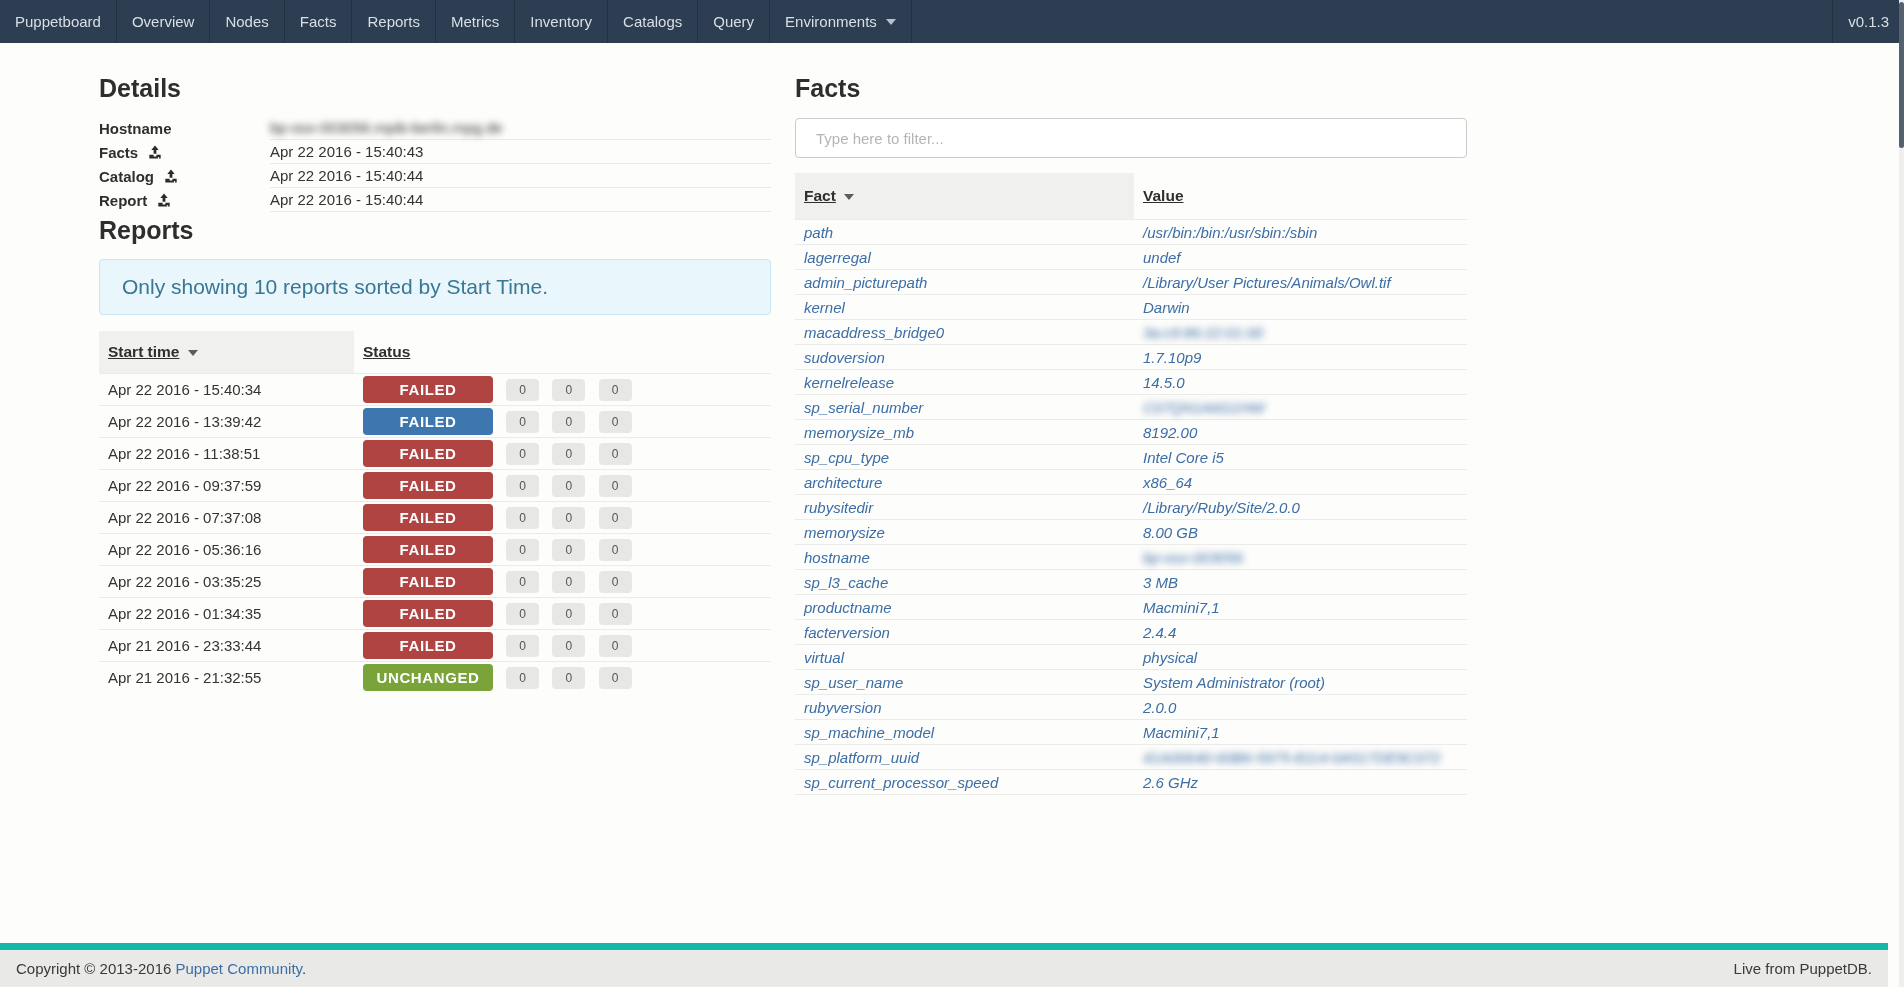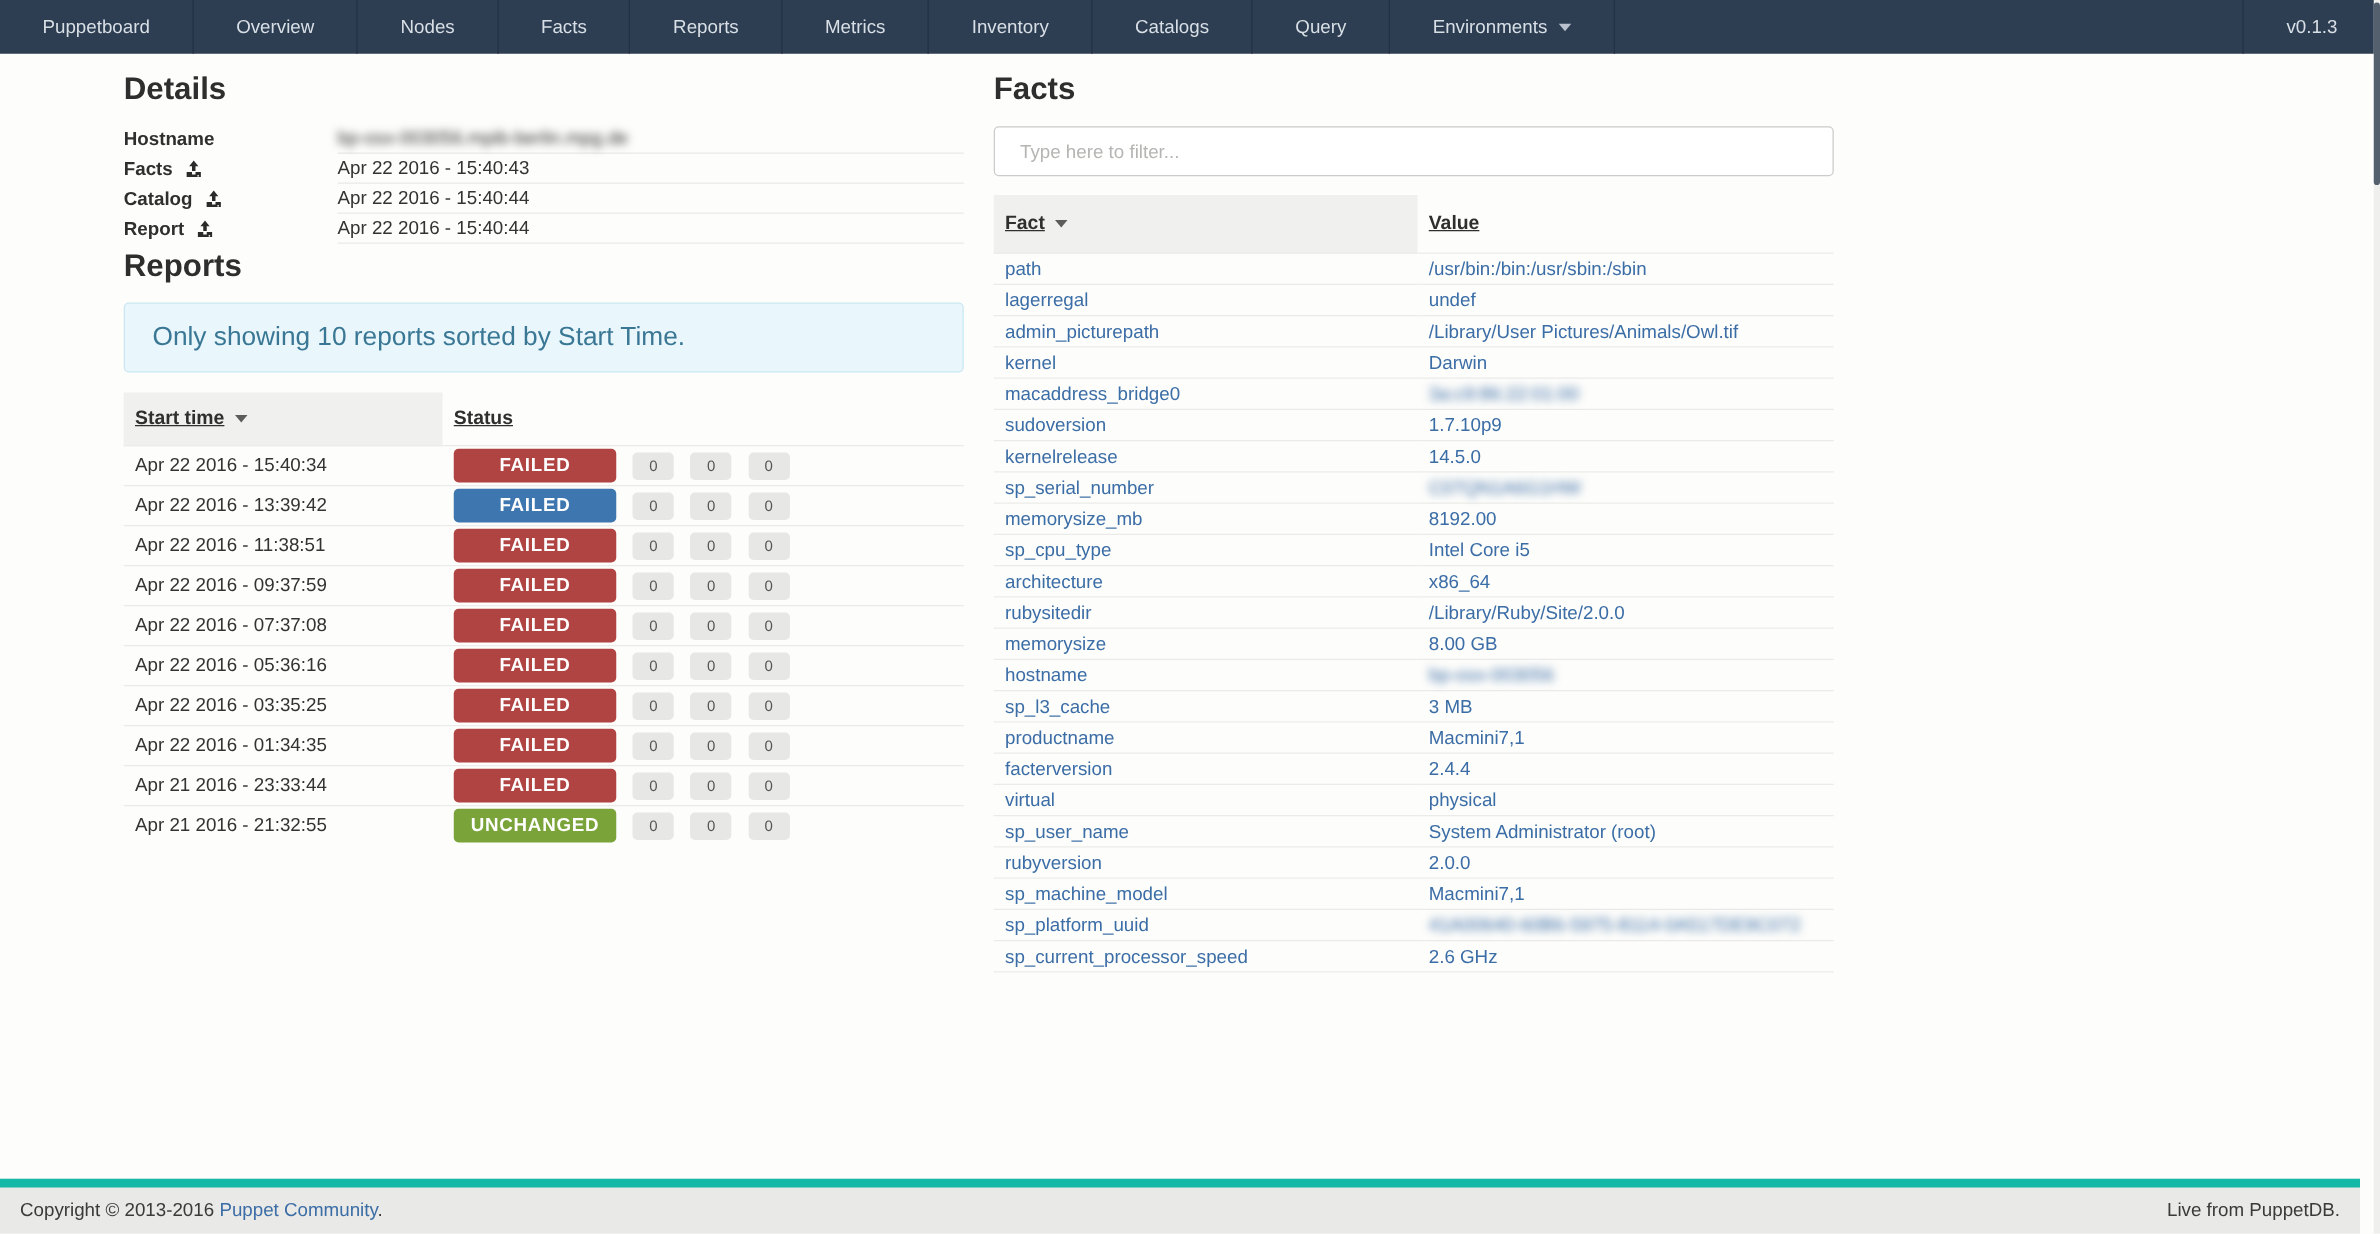--- a/index.html
+++ b/index.html
@@ -11,32 +11,32 @@
     color:#333;
   }
 
   
   .navbar {
     position:absolute; top:0; left:0; right:0; height:43px;
     background:#2d3e52; display:flex; align-items:stretch;
   }
   .nav-item {
     display:flex; align-items:center; gap:9px;
-    padding:0 34px; font-size:15px; color:#d9dfe6;
+    padding:0 15px; font-size:15px; color:#d9dfe6;
     border-right:1px solid #223144; cursor:pointer; white-space:nowrap;
   }
   .nav-version { margin-left:auto; border-right:none; border-left:1px solid #223144; cursor:default; }
   .caret-down {
     display:inline-block; width:0; height:0;
     border-left:5px solid transparent; border-right:5px solid transparent;
     border-top:6px solid #b9c2cc;
   }
 
   
-  .main { position:absolute; top:43px; left:99px; width:1368px; display:flex; gap:24px; }
+  .main { position:absolute; top:60px; left:99px; width:1368px; display:flex; gap:24px; }
   .col { width:672px; }
   h2.section-title { font-size:25px; font-weight:700; color:#2e2e2e; margin:14px 0 13px; }
 
   
   .details-row { display:flex; height:24px; align-items:center; }
   .details-label {
     width:171px; font-weight:700; font-size:15px; color:#2f2f2f;
     display:flex; align-items:center; gap:10px;
   }
   .details-value {
@@ -69,21 +69,21 @@
     border-top:1px solid #ebebe9; white-space:nowrap;
   }
   .reports-table td { height:27px; }
   .facts-table td { height:25px; }
   .facts-table { border-bottom:1px solid #ebebe9; }
   .sort-caret {
     display:inline-block; width:0; height:0; margin-left:8px; vertical-align:middle;
     border-left:5px solid transparent; border-right:5px solid transparent;
     border-top:6px solid #5c5c5a;
   }
-  a.tbl-link { color:#3b6da6; text-decoration:none; cursor:pointer; }
+  a.tbl-link { color:#3b6da6; text-decoration:none; cursor:pointer;font-style:italic; }
 
   
   .badge-status {
     display:inline-block; min-width:130px; padding:5px 0; border-radius:4px;
     color:#fff; font-weight:700; font-size:15px; letter-spacing:.6px;
     text-align:center; vertical-align:middle;
   }
   .badge-count {
     display:inline-block; min-width:33px; padding:4px 0; margin-left:9px;
     background:#e7e7e5; border-radius:4px; color:#555; font-size:12px;

